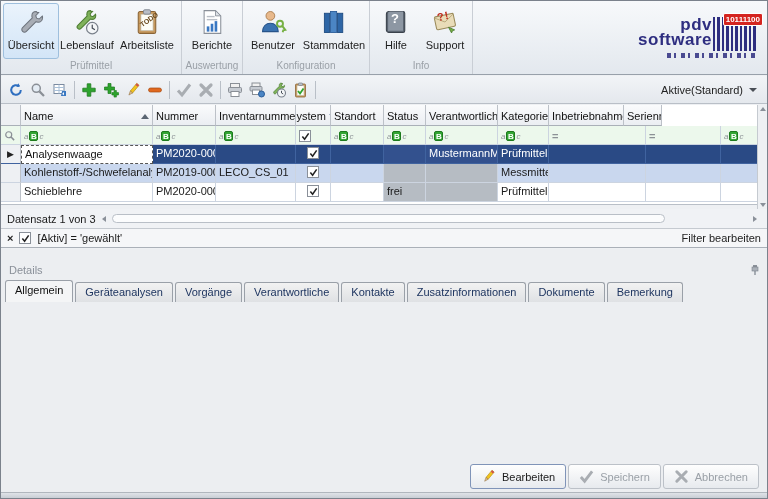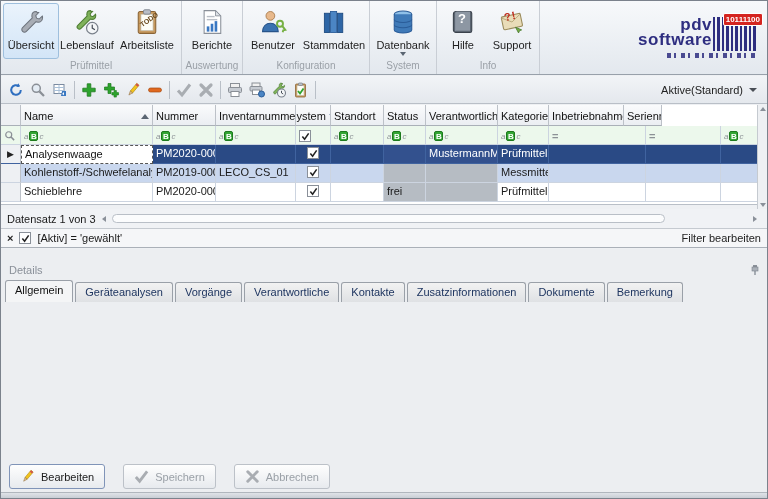--- a/index.html
+++ b/index.html
@@ -63,21 +63,21 @@
   .fx { font-weight:bold; color:#222; font-size:11px; }
   .fedit { margin-left:auto; color:#222; }
 
   
   .details { position:absolute; top:248px; left:0; right:0; bottom:0; background:#eceef1; }
   .dhead { height:17px; display:flex; align-items:flex-start; padding:1px 6px 0 8px; color:#8a9099;margin-top:14px; }
   .pin { margin-left:auto; }
   .tabs { display:flex; padding-left:4px; height:22px; align-items:flex-end; }
   .tab { border:1px solid #9aa0a8; border-bottom:none; background:linear-gradient(#f2f2f2,#dfe1e4); padding:3px 9px; margin-right:2px; border-radius:3px 3px 0 0; color:#1e3560; height:20px; }
   .tab.act { background:#f4f5f6; height:22px; font-weight:normal; color:#111; position:relative; z-index:2; }
-  .btnbar { position:absolute; left:8px; right:8px; bottom:8px; height:26px; display:flex; justify-content:flex-start; gap:18px; }
+  .btnbar { position:absolute; left:8px; right:8px; bottom:8px; height:26px; display:flex; justify-content:flex-end; gap:2px; }
   .btn { min-width:88px; height:25px; display:flex; align-items:center; justify-content:center; gap:6px; border:1px solid #8094b8; border-radius:3px; background:linear-gradient(#fefefe,#e7eaee); padding:0 10px; }
   .btn.dis { border-color:#bcc1c8; color:#9aa0a7; }
   .bottomstrip { position:absolute; left:0; right:0; bottom:0; height:6px; background:linear-gradient(#dfe3e8,#c9ced5); border-top:1px solid #b0b6bd; }
 </style>
 </head>
 <body>
 
 <div class="app">
 
   <div class="ribbon">
@@ -157,36 +157,20 @@
                 <rect x="12" y="4" width="7" height="24" fill="#4b85c4" stroke="#2a5c98" stroke-width="1"></rect>
                 <rect x="20" y="6" width="6" height="22" fill="#2e66a6" stroke="#1d4a80" stroke-width="1"></rect>
               </svg>
           </span>
           <span class="rlabel">Stammdaten</span>
         </div>
       </div>
       <div class="rgrouplabel">Konfiguration</div>
     </div>
 
-    <div class="rgroup">
-      <div class="rbuttons">
-        <div class="rbtn" style="width:62px">
-          <span class="ricon">
-            <svg width="28" height="28" viewBox="0 0 32 32">
-                <ellipse cx="16" cy="7" rx="10" ry="3.6" fill="#8fc0e8" stroke="#2a5c98" stroke-width="1.2"></ellipse>
-                <path d="M6 7v18c0 2 4.5 3.6 10 3.6s10-1.6 10-3.6V7" fill="#3f7ab8" stroke="#2a5c98" stroke-width="1.2"></path>
-                <path d="M6 13c0 2 4.5 3.6 10 3.6S26 15 26 13M6 19c0 2 4.5 3.6 10 3.6S26 21 26 19" fill="none" stroke="#2a5c98" stroke-width="1.2"></path>
-              </svg>
-          </span>
-          <span class="rlabel">Datenbank</span>
-          <span class="rarrow"></span>
-        </div>
-      </div>
-      <div class="rgrouplabel">System</div>
-    </div>
 
     <div class="rgroup">
       <div class="rbuttons">
         <div class="rbtn" style="width:48px">
           <span class="ricon">
             <svg width="28" height="28" viewBox="0 0 32 32">
                 <path d="M8 4h16c1 0 2 .9 2 2v20c0 1-.9 2-2 2H8c-1.5 0-3-1.3-3-3V7c0-2 1.5-3 3-3z" fill="#5a6470" stroke="#39414b" stroke-width="1.2"></path>
                 <path d="M9 4h15v22H9c-1 0-2 .6-2 .6V6c0-1.2.9-2 2-2z" fill="#8d97a3"></path>
               </svg>
             <span style="position:absolute; top:4px; left:10px; color:#fff; font-weight:bold; font-size:13px;">?</span>

